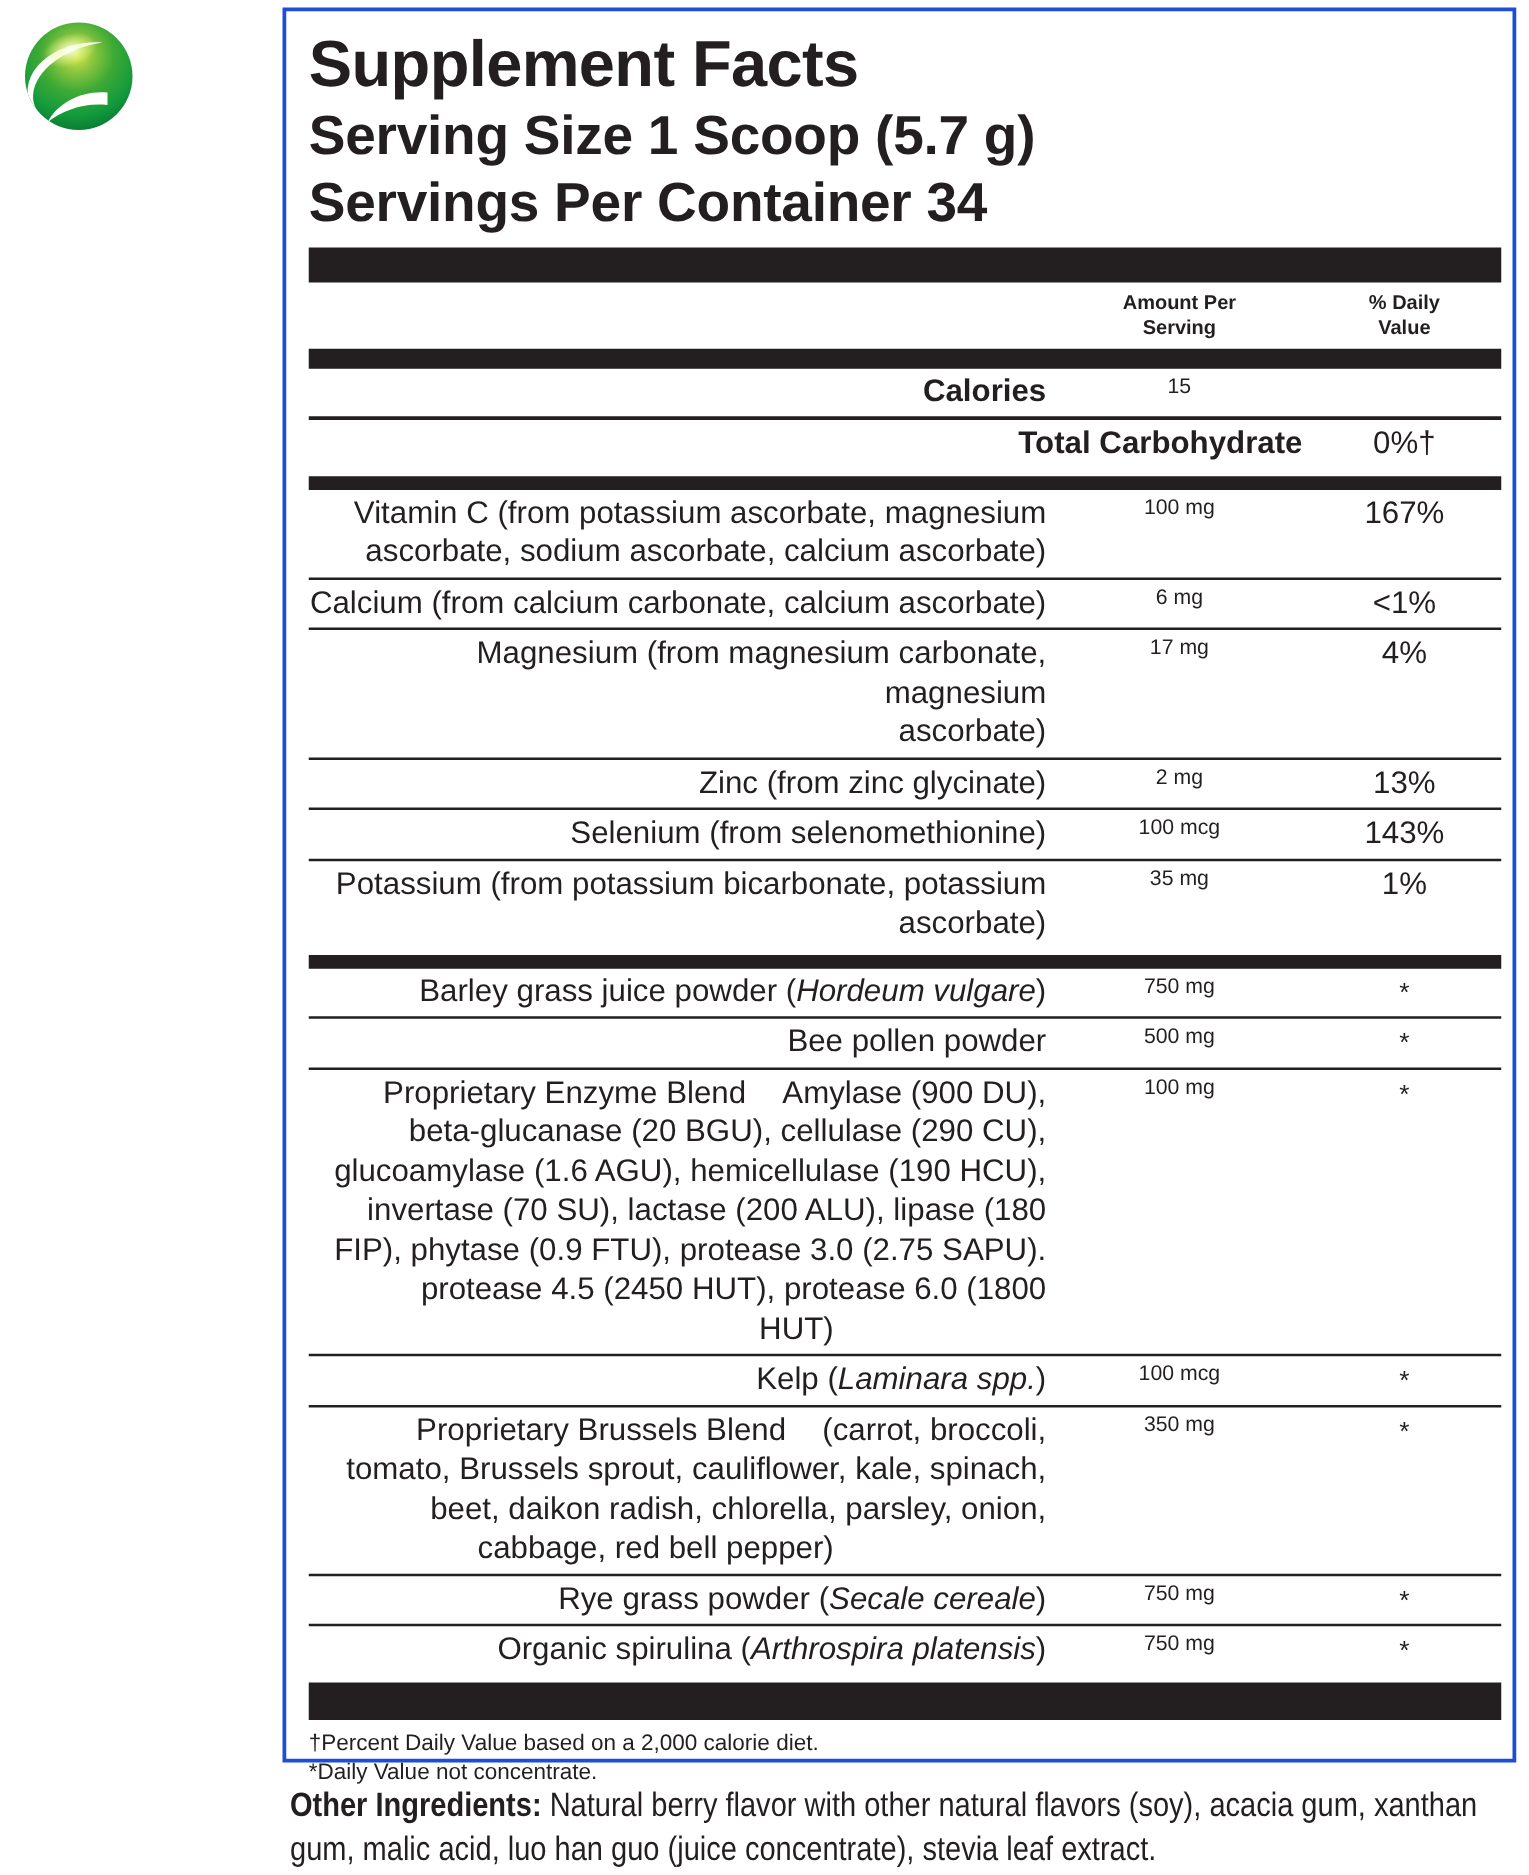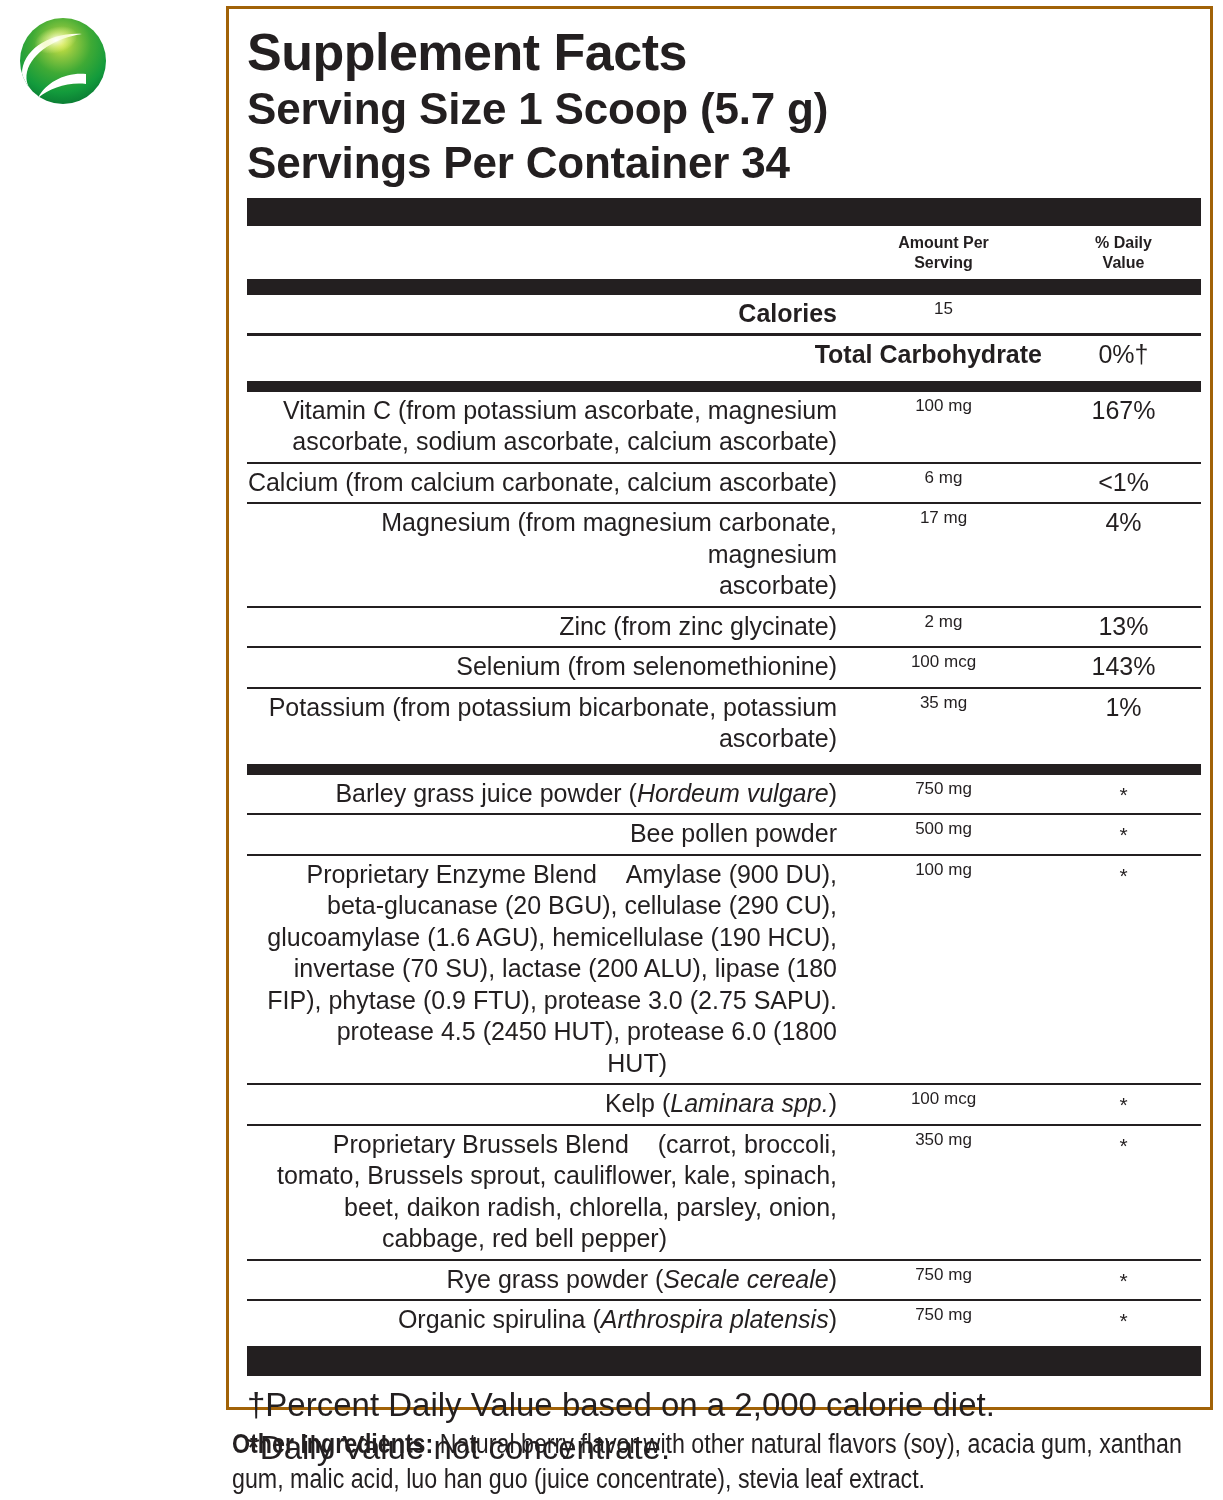--- a/index.html
+++ b/index.html
@@ -27,21 +27,21 @@
     height: 98px;
   }
 
   
   #facts-panel {
     position: absolute;
     left: 226px;
     top: 6px;
     width: 987px;
     height: 1404px;
-    border: 3px solid #a16207;
+    border: 3px solid #1d4ed8;
     background: #ffffff;
     padding: 0;
   }
   .panel-inner {
     padding: 6px 9px 0 18px;
   }
 
   .facts-title {
     font-weight: bold;
     font-size: 52px;
@@ -131,21 +131,21 @@
   .star {
     font-size: 21px;
     line-height: 1.1;
     display: inline-block;
     padding-top: 3px;
   }
 
   
   .footnotes {
     padding: 7px 0 0 0;
-    font-size: 33px;
+    font-size: 18px;
     line-height: 1.32;
   }
 
   
   #other-ingredients {
     position: absolute;
     left: 232px;
     top: 1427px;
     width: 990px;
     font-size: 27px;

